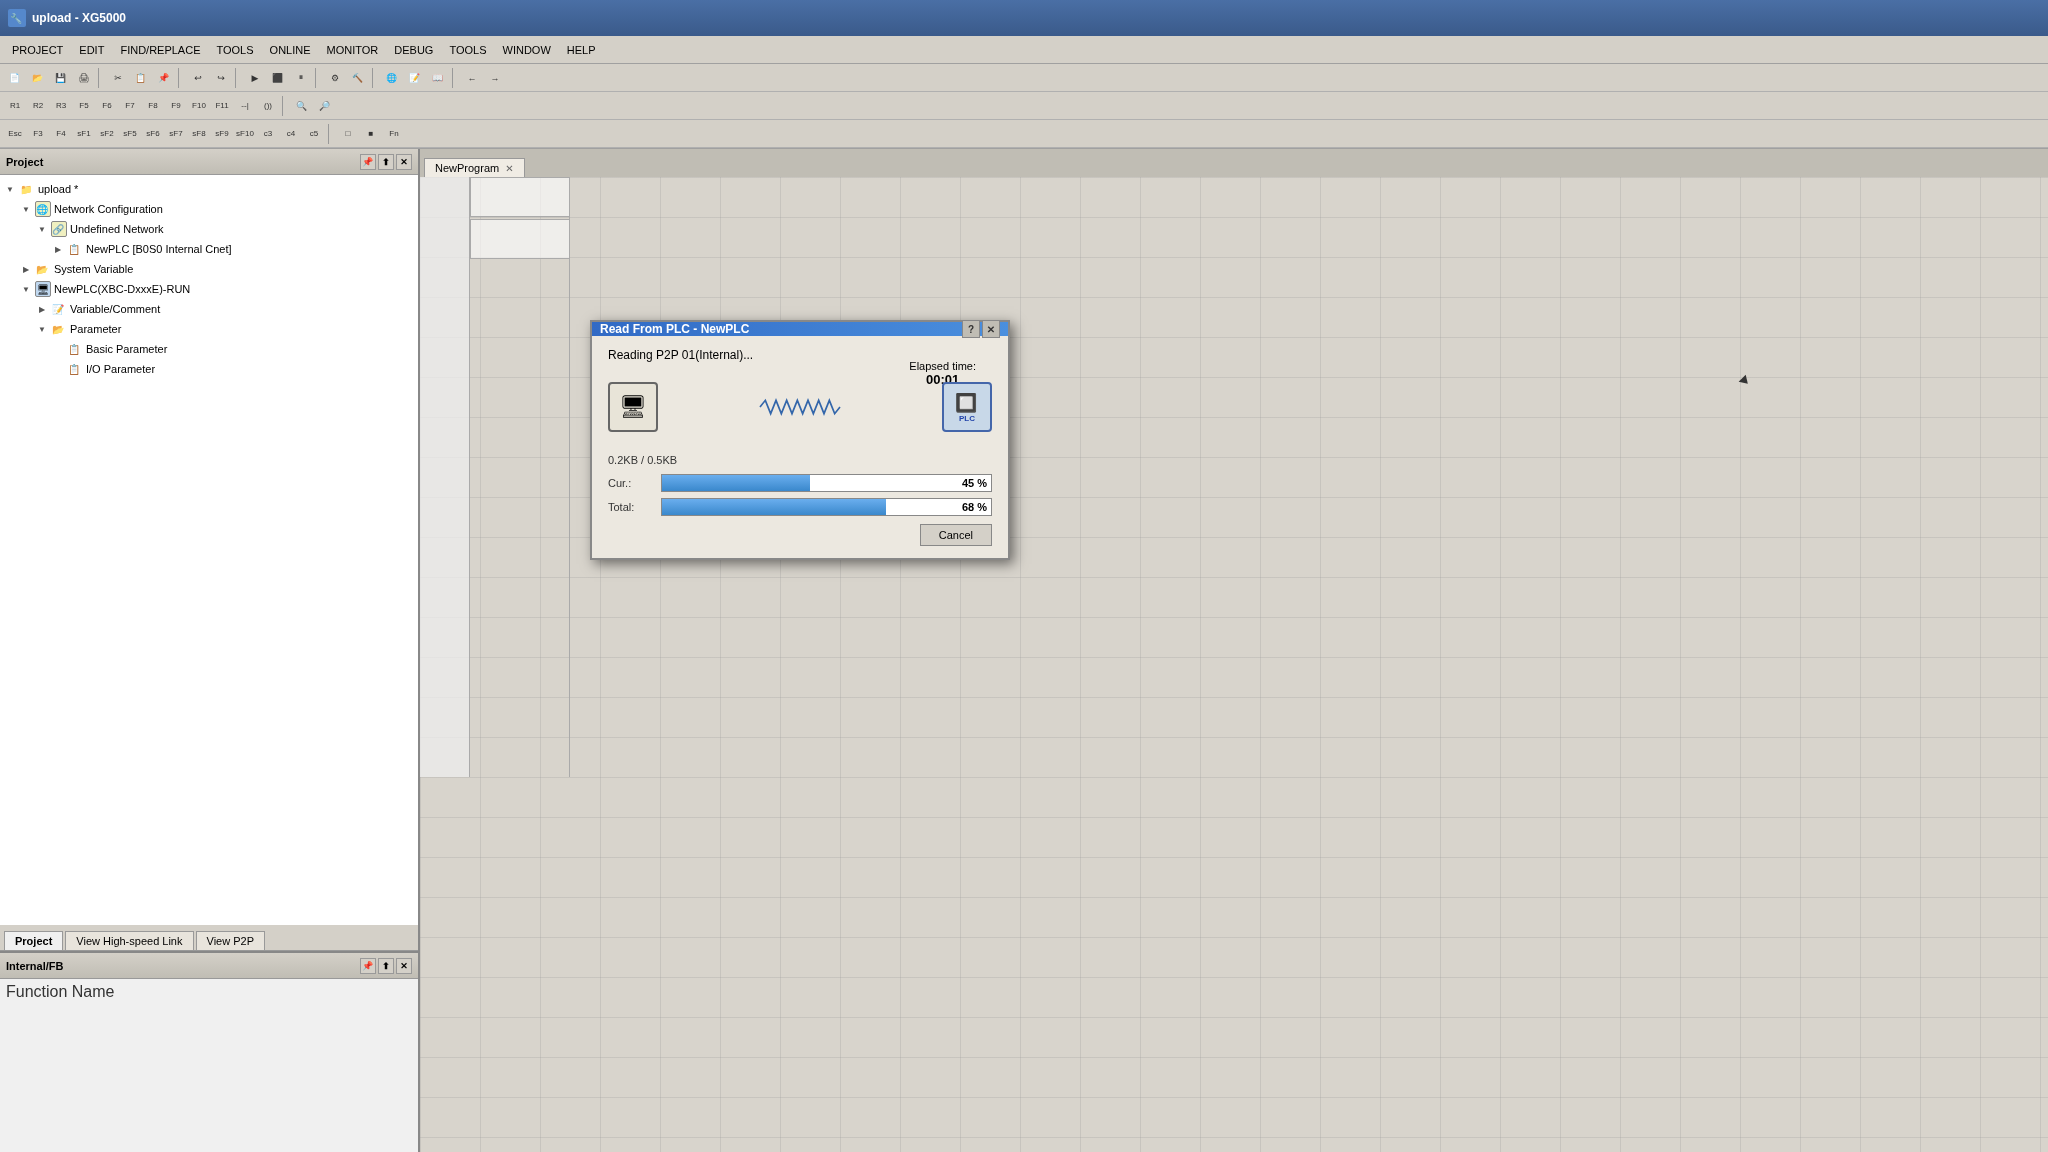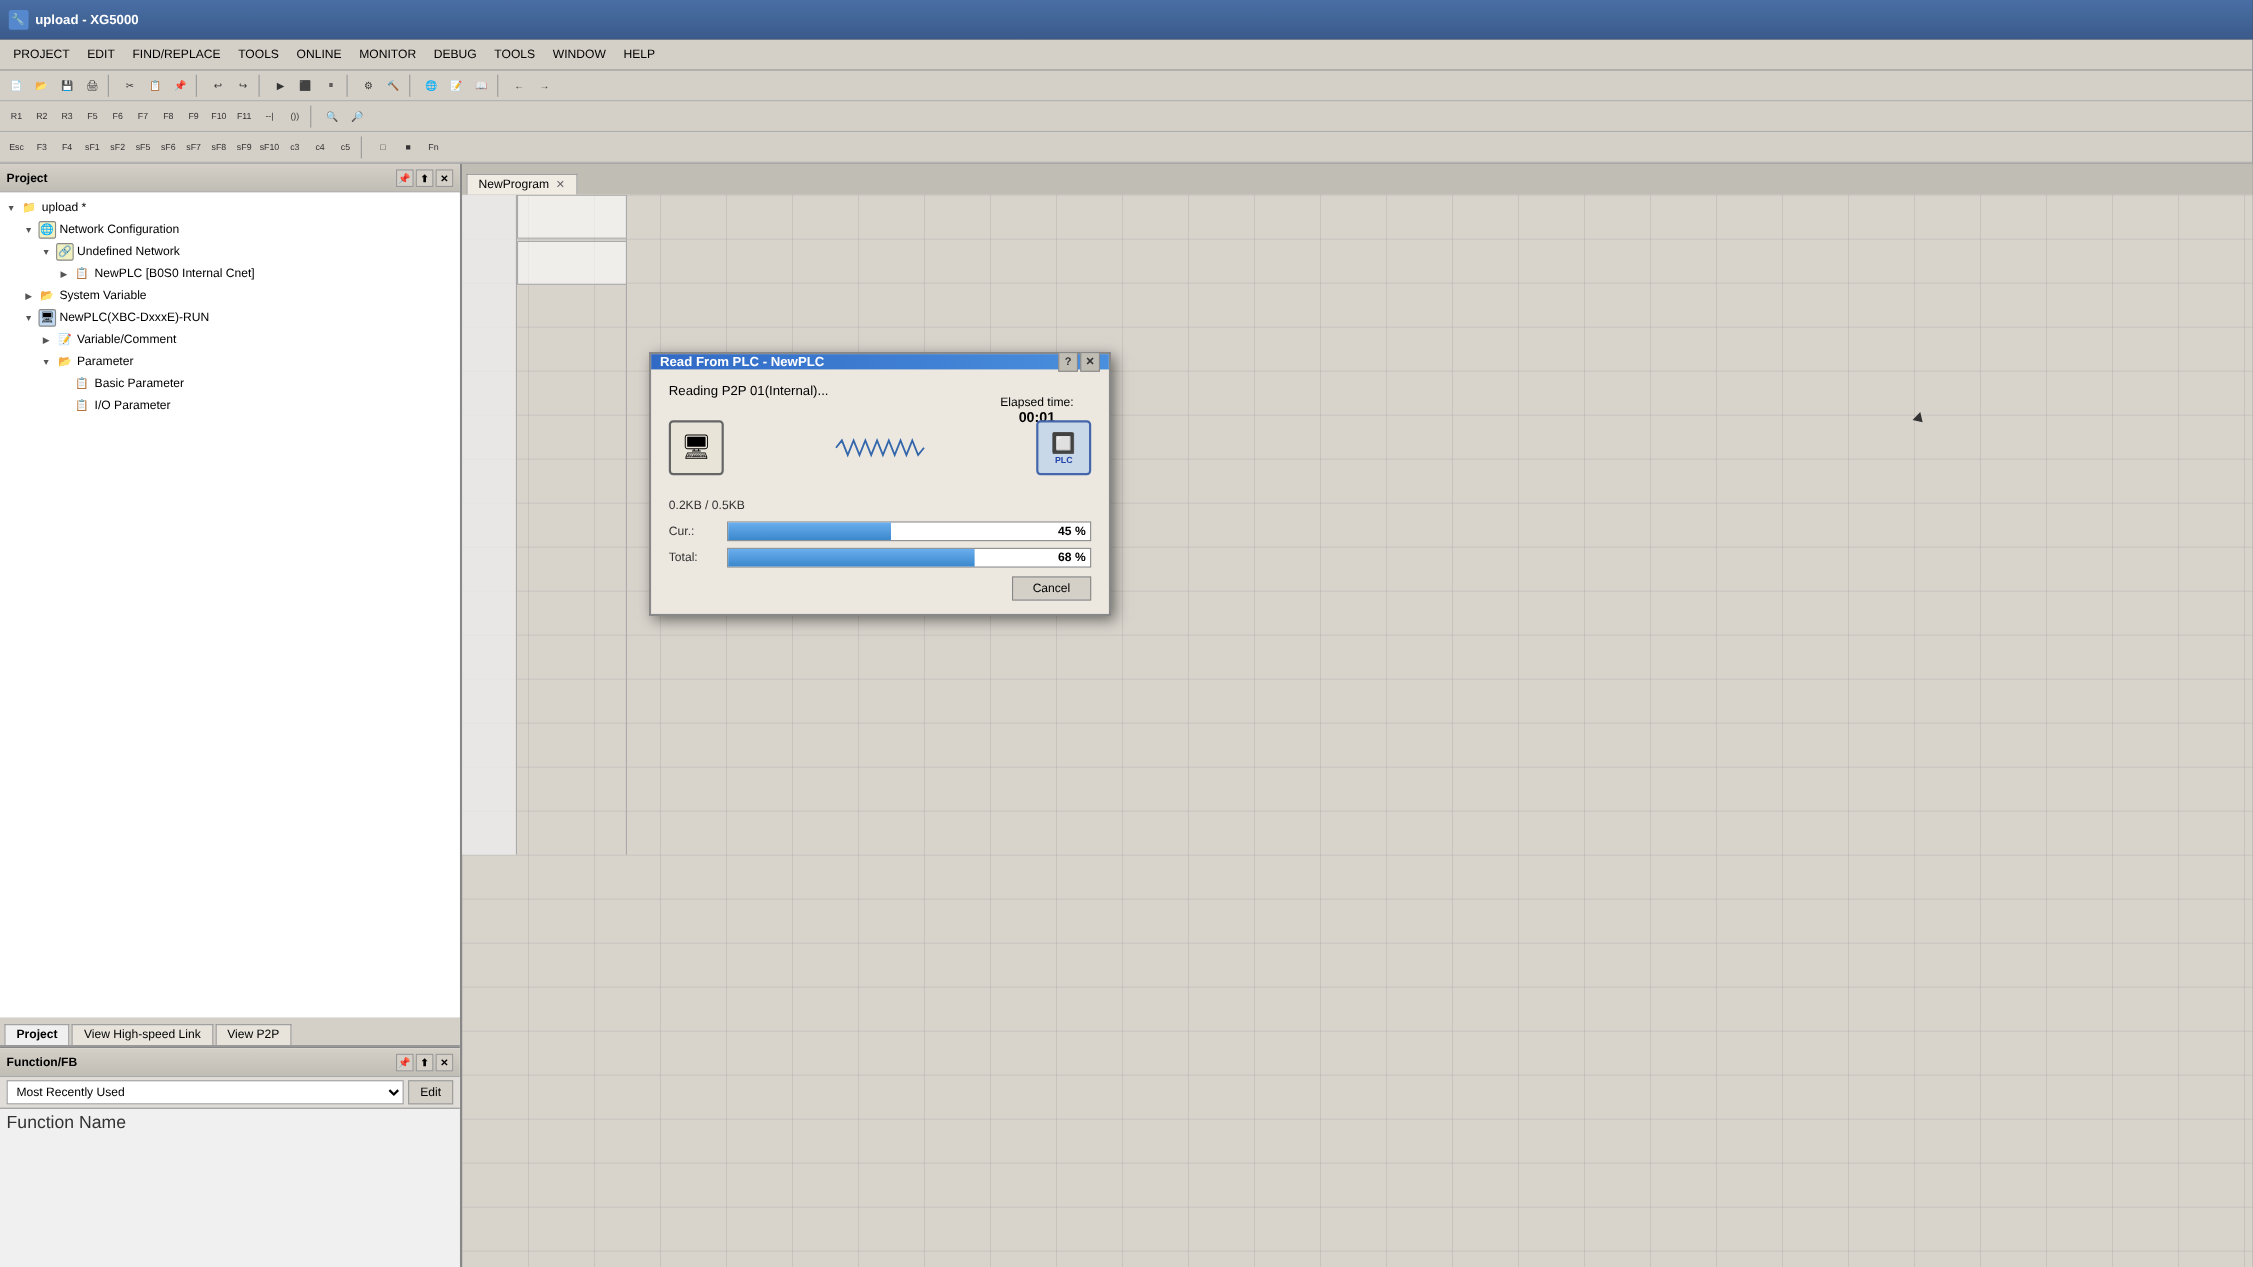--- a/index.html
+++ b/index.html
@@ -612,32 +612,26 @@
 
       <div class="panel-tabs">
         <div class="panel-tab active">Project</div>
         <div class="panel-tab">View High-speed Link</div>
         <div class="panel-tab">View P2P</div>
       </div>
     </div>
 
     <div class="fb-panel">
       <div class="panel-header">
-        <span>Function/FB</span>
+        <span>Internal/FB</span>
         <div class="panel-header-btns">
           <div class="panel-header-btn">📌</div>
           <div class="panel-header-btn">⬆</div>
           <div class="panel-header-btn">✕</div>
         </div>
-      </div>
-      <div class="fb-toolbar">
-        <select class="fb-dropdown">
-          <option>Most Recently Used</option>
-        </select>
-        <button class="fb-edit-btn">Edit</button>
       </div>
       <div class="fb-label">Function Name</div>
     </div>
 
   </div>
 
   <div class="editor-area">
     <div class="editor-tabs">
       <div class="editor-tab active">
         <span>NewProgram</span>

